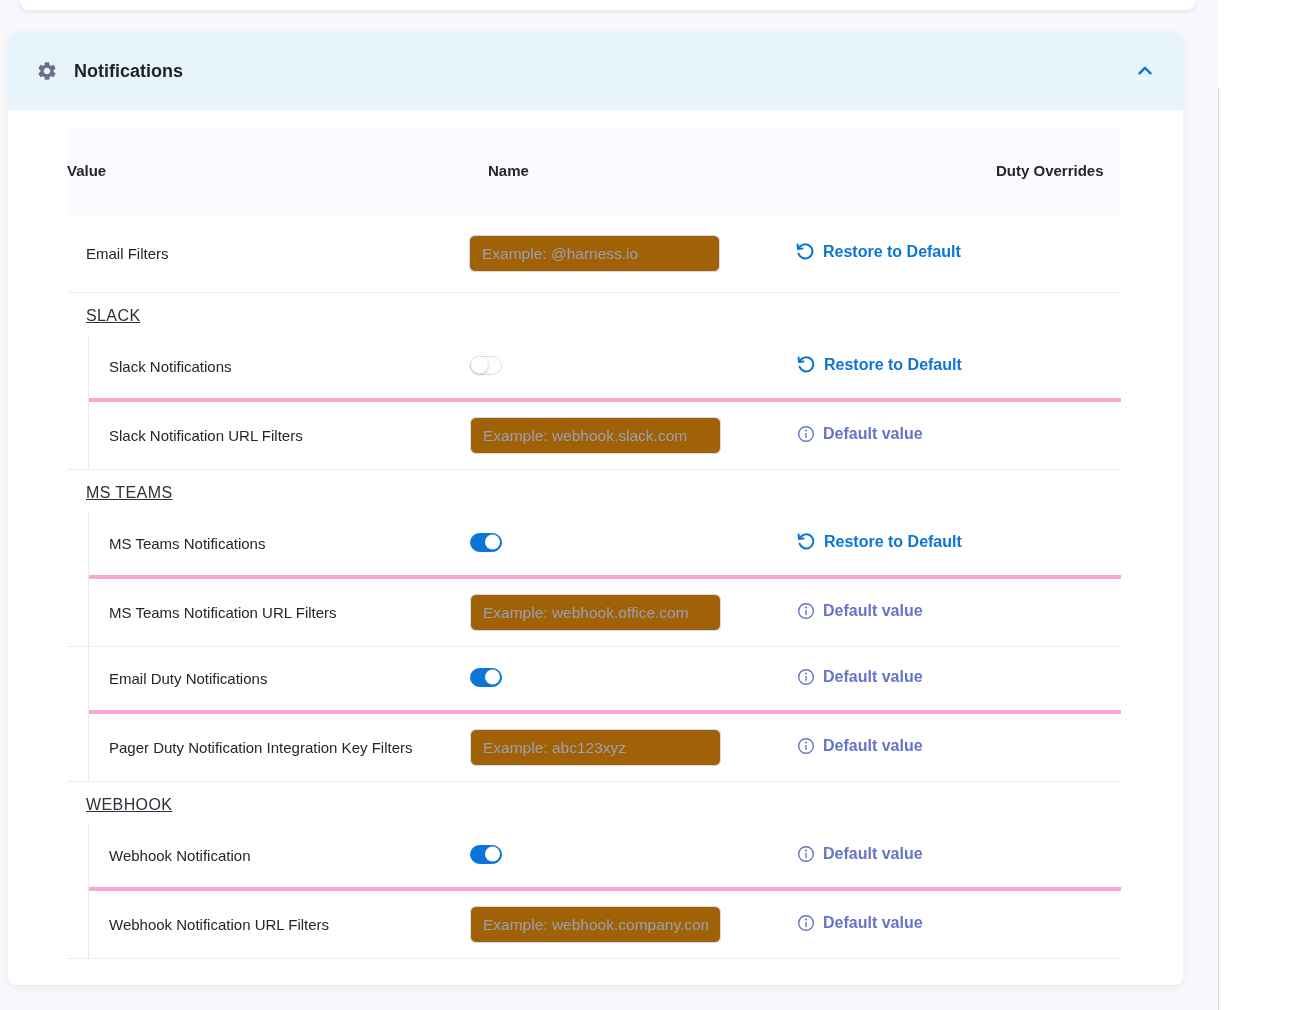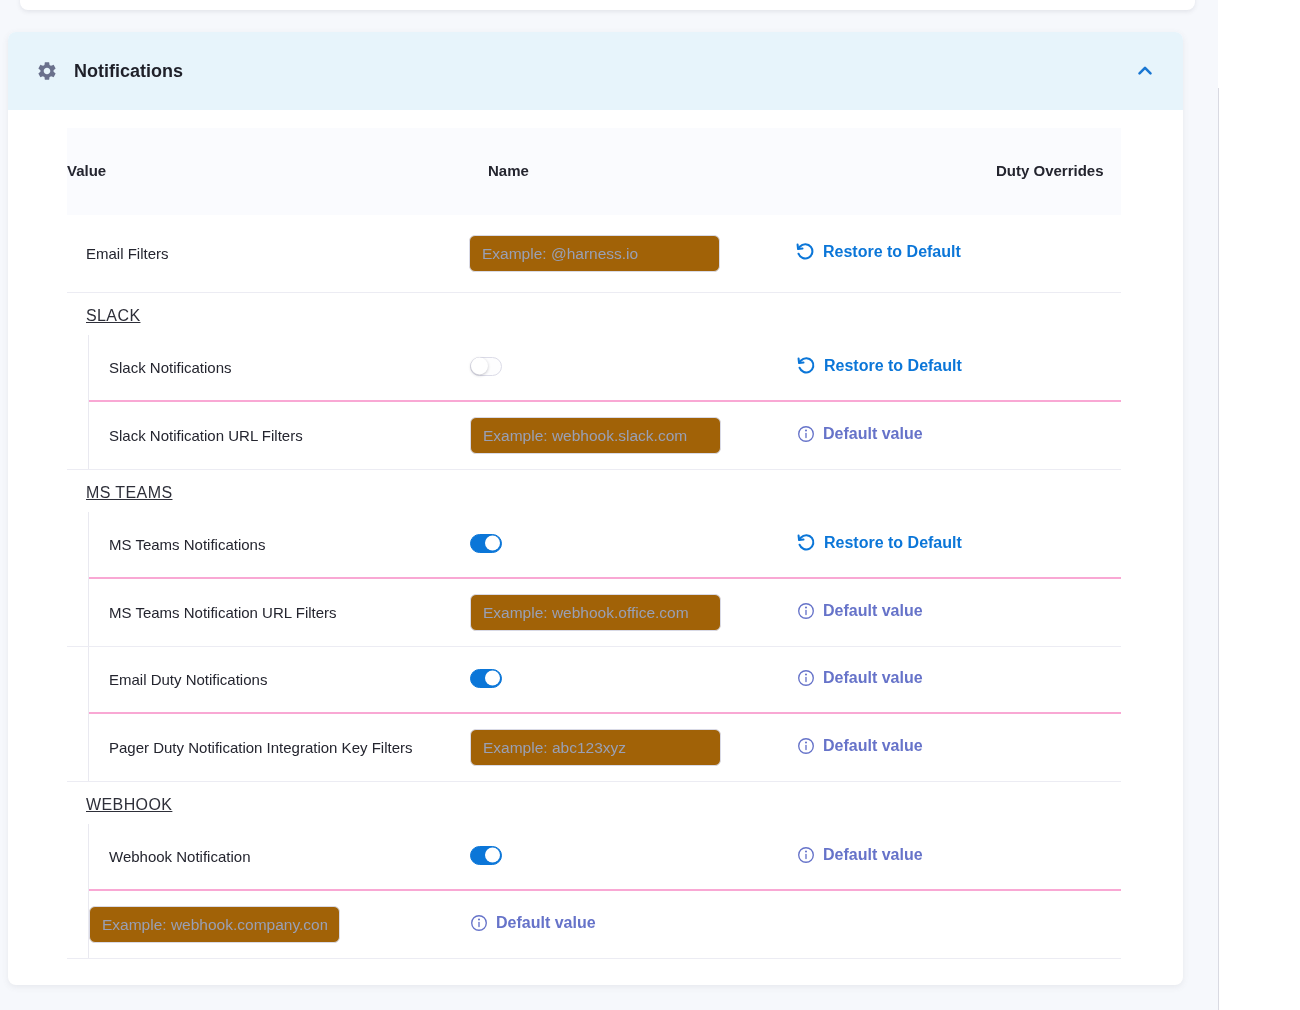--- a/index.html
+++ b/index.html
@@ -52,21 +52,21 @@
     align-items: center; height: 78px; border-bottom: 1px solid #ececf3;
   }
   .t-row .label { font-size: 15px; font-weight: 400; color: #24252f; padding-left: 19px; }
   .group-label {
     font-size: 16px; font-weight: 500; color: #2e2f39; letter-spacing: 0.4px;
     padding: 14px 0 10px 19px; text-transform: uppercase; text-decoration: underline;
   }
   .group { border-bottom: 1px solid #ececf3; }
   .group-box { margin-left: 21px; border-left: 1px solid #e9e9f0; }
   .group-box .t-row {
-    grid-template-columns: 381px 327px 200px 1fr; height: 67px; border-bottom: 2px solid #f9a8d4;
+    grid-template-columns: 381px 327px 200px 1fr; height: 67px; border-bottom: 4px solid #f9a8d4;
   }
   .group-box .t-row:last-child { border-bottom: none; }
   .group-box .t-row .label { padding-left: 20px; }
   .text-input {
     width: 251px; height: 37px; border: 1.5px solid #d9dae6; border-radius: 6px;
     padding: 0 12px; font-size: 15.5px; font-family: "Liberation Sans", "DejaVu Sans", sans-serif;
     color: #22232e; background: #a16207; outline: none;
   }
   .text-input::placeholder { color: #99a0b5; }
   .toggle {
@@ -249,20 +249,21 @@
                       <circle cx="10" cy="10" r="8.1" stroke="#6673c9" stroke-width="1.5"></circle>
                       <circle cx="10" cy="6.1" r="1.15" fill="#6673c9"></circle>
                       <rect x="9.25" y="8.6" width="1.5" height="6" rx="0.75" fill="#6673c9"></rect>
                     </svg>
                   </span>
                   <span>Default value</span>
                 </button></div>
               <div></div>
             </div>
             <div class="t-row">
+              <div class="label">Webhook Notification URL Filters</div>
               <div><input class="text-input" type="text" placeholder="Example: webhook.company.com" style=""></div>
               <div><button class="action-link default">
                   <span style="display: flex;">
                     <svg width="18" height="18" viewBox="0 0 20 20" fill="none">
                       <circle cx="10" cy="10" r="8.1" stroke="#6673c9" stroke-width="1.5"></circle>
                       <circle cx="10" cy="6.1" r="1.15" fill="#6673c9"></circle>
                       <rect x="9.25" y="8.6" width="1.5" height="6" rx="0.75" fill="#6673c9"></rect>
                     </svg>
                   </span>
                   <span>Default value</span>

